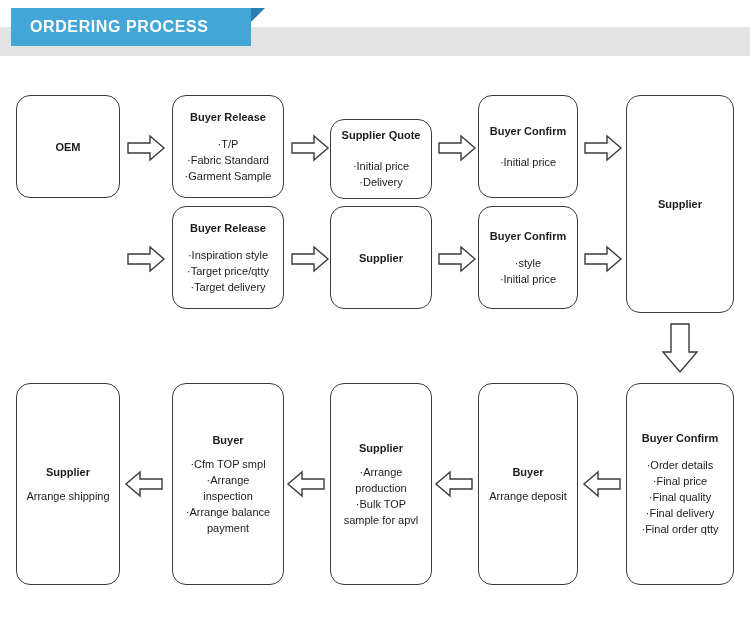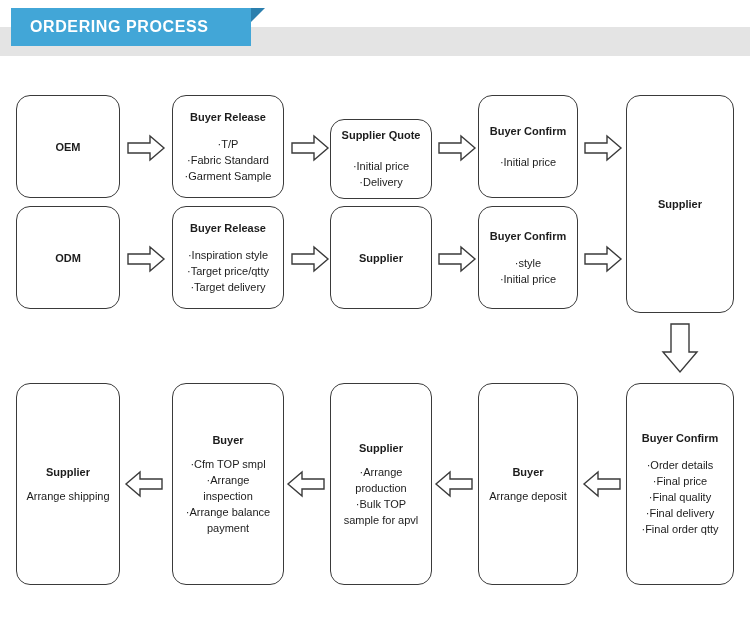--- a/index.html
+++ b/index.html
@@ -157,23 +157,20 @@
   <div class="arrow" style="left:583px; top:133px;">
     <svg width="40" height="30" viewBox="0 0 40 30">
       <path d="M2,10 L24,10 L24,3 L38,15 L24,27 L24,20 L2,20 Z" fill="#ffffff" stroke="#3a3a3a" stroke-width="1.4" stroke-linejoin="miter"></path>
     </svg>
   </div>
 
   <div class="box gap-md" style="left:626px; top:95px; width:108px; height:218px;">
     <div class="box-title">Supplier</div>
   </div>
 
-  <div class="box" style="left:16px; top:206px; width:104px; height:103px;">
-    <div class="box-title">ODM</div>
-  </div>
 
   <div class="arrow" style="left:126px; top:244px;">
     <svg width="40" height="30" viewBox="0 0 40 30">
       <path d="M2,10 L24,10 L24,3 L38,15 L24,27 L24,20 L2,20 Z" fill="#ffffff" stroke="#3a3a3a" stroke-width="1.4" stroke-linejoin="miter"></path>
     </svg>
   </div>
 
   <div class="box gap-md" style="left:172px; top:206px; width:112px; height:103px;">
     <div class="box-title">Buyer Release</div>
     <div class="box-lines">

